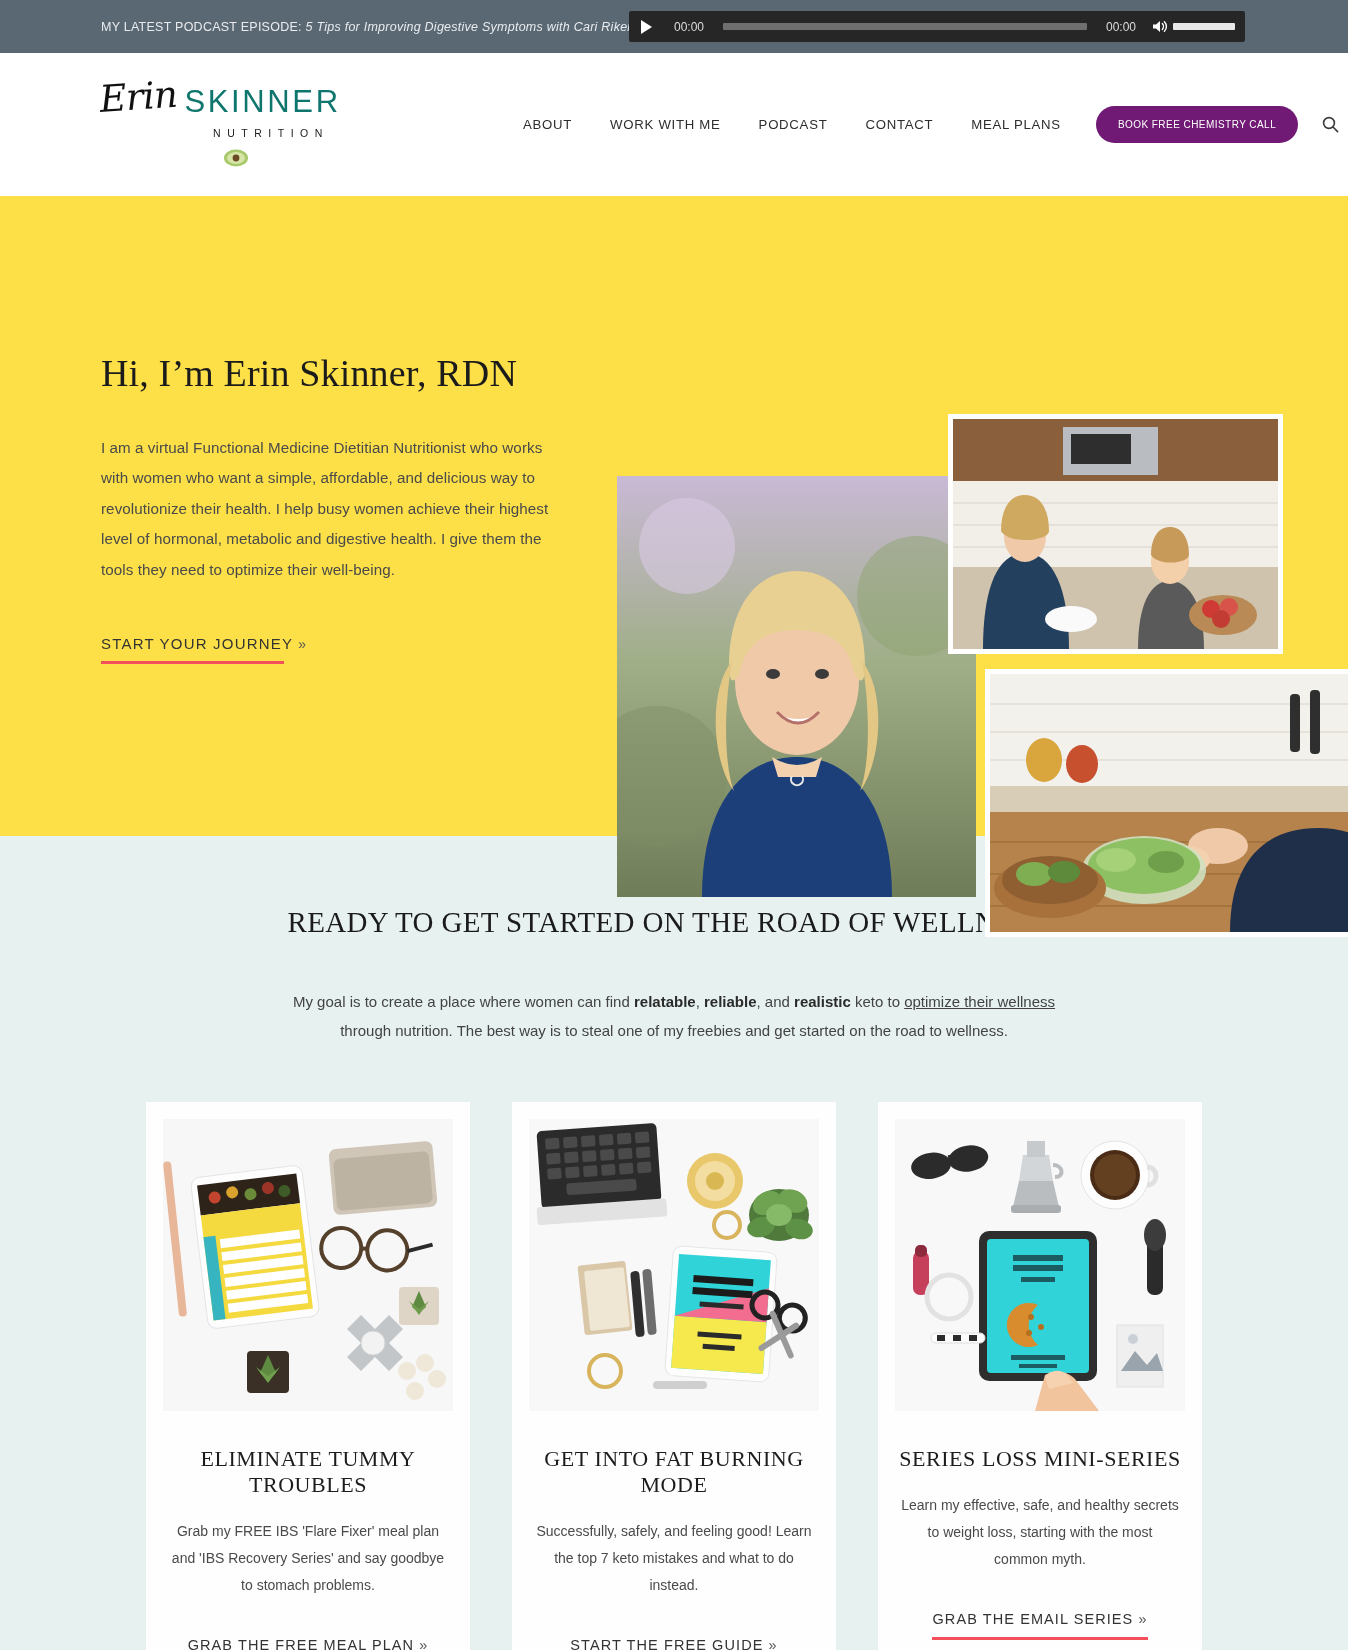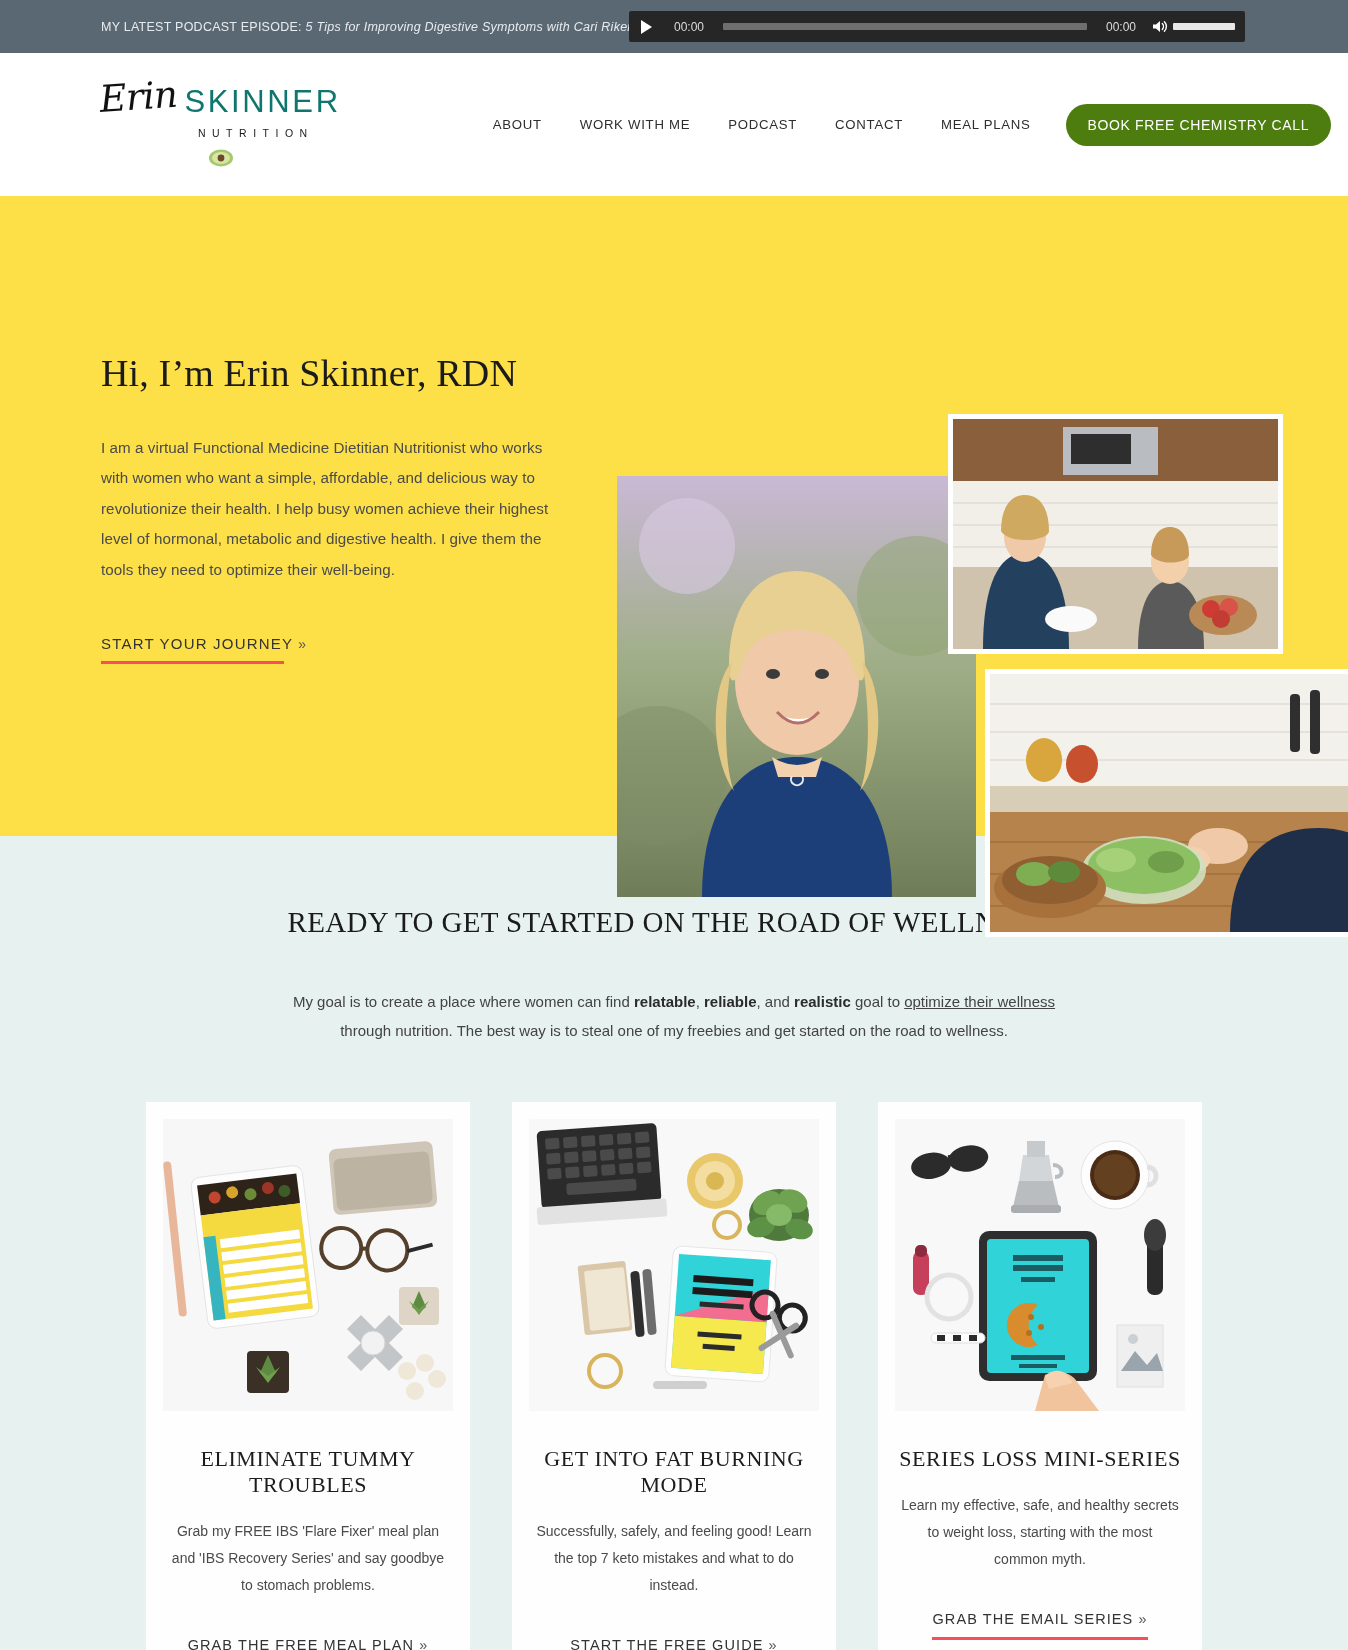--- a/index.html
+++ b/index.html
@@ -113,23 +113,23 @@
   .nav-item {
     font-size: 13.2px;
     letter-spacing: .055em;
     color: #2e2e2e;
     padding: 0 19px;
     white-space: nowrap;
     cursor: pointer;
     text-decoration: none;
   }
   .nav-cta {
-    background: #4d7c0f;
+    background: #701a75;
     color: #fff;
-    font-size: 14px;
+    font-size: 10px;
     letter-spacing: .045em;
     padding: 13px 22px;
     border-radius: 30px;
     margin-left: 16px;
     white-space: nowrap;
     cursor: pointer;
     border: none;
     font-family: "Liberation Sans", sans-serif;
   }
   .nav-search { margin-left: 24px; cursor: pointer; display: flex; align-items: center; }
@@ -395,21 +395,21 @@
         <rect x="300" y="20" width="10" height="58" rx="4" fill="#2f2f2f"></rect>
         <rect x="320" y="16" width="10" height="64" rx="4" fill="#2f2f2f"></rect>
       </svg>
     </div>
   </div>
 
   <div class="wellness">
     <h2 class="wellness-title">READY TO GET STARTED ON THE ROAD OF WELLNESS?</h2>
 
     <p class="wellness-sub">
-      <span>My goal is to create a place where women can find </span><b>relatable</b><span>, </span><b>reliable</b><span>, and </span><b>realistic</b><span> goal to </span><u>optimize their wellness</u>
+      <span>My goal is to create a place where women can find </span><b>relatable</b><span>, </span><b>reliable</b><span>, and </span><b>realistic</b><span> keto to </span><u>optimize their wellness</u>
       <span>through nutrition. The best way is to steal one of my freebies and get started on the road to wellness.</span>
     </p>
 
     <div class="cards">
 
       <div class="card">
         <div class="card-img">
           <svg width="290" height="292" viewBox="0 0 290 292" preserveAspectRatio="none" aria-hidden="true">
             <rect width="290" height="292" fill="#f7f7f7"></rect>
             <rect x="8" y="42" width="8" height="156" rx="4" fill="#e8b79a" transform="rotate(-6 12 120)"></rect>

